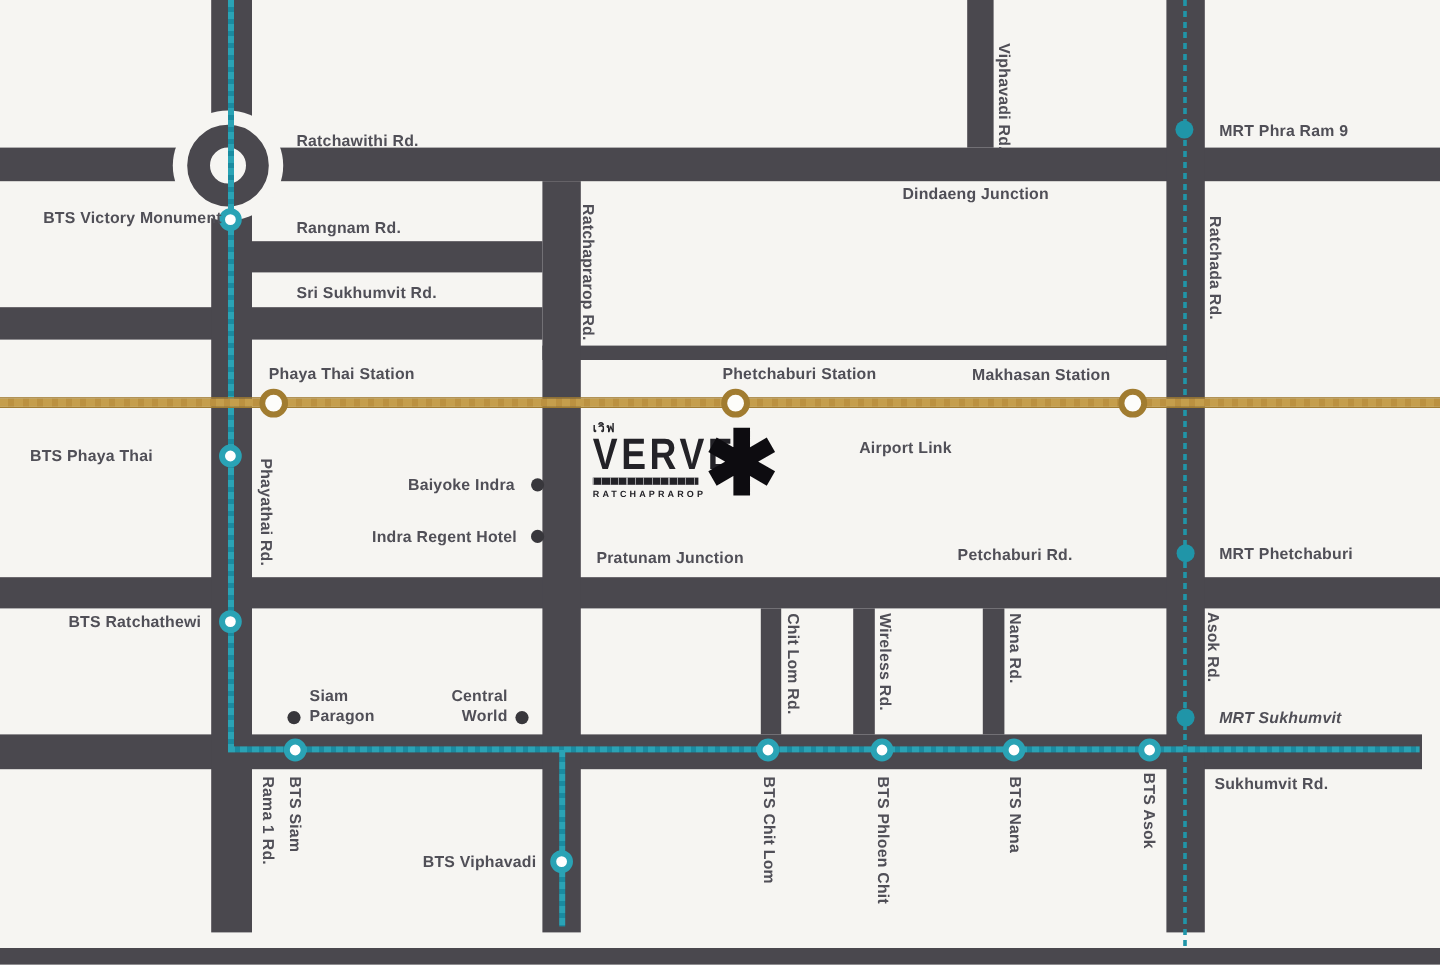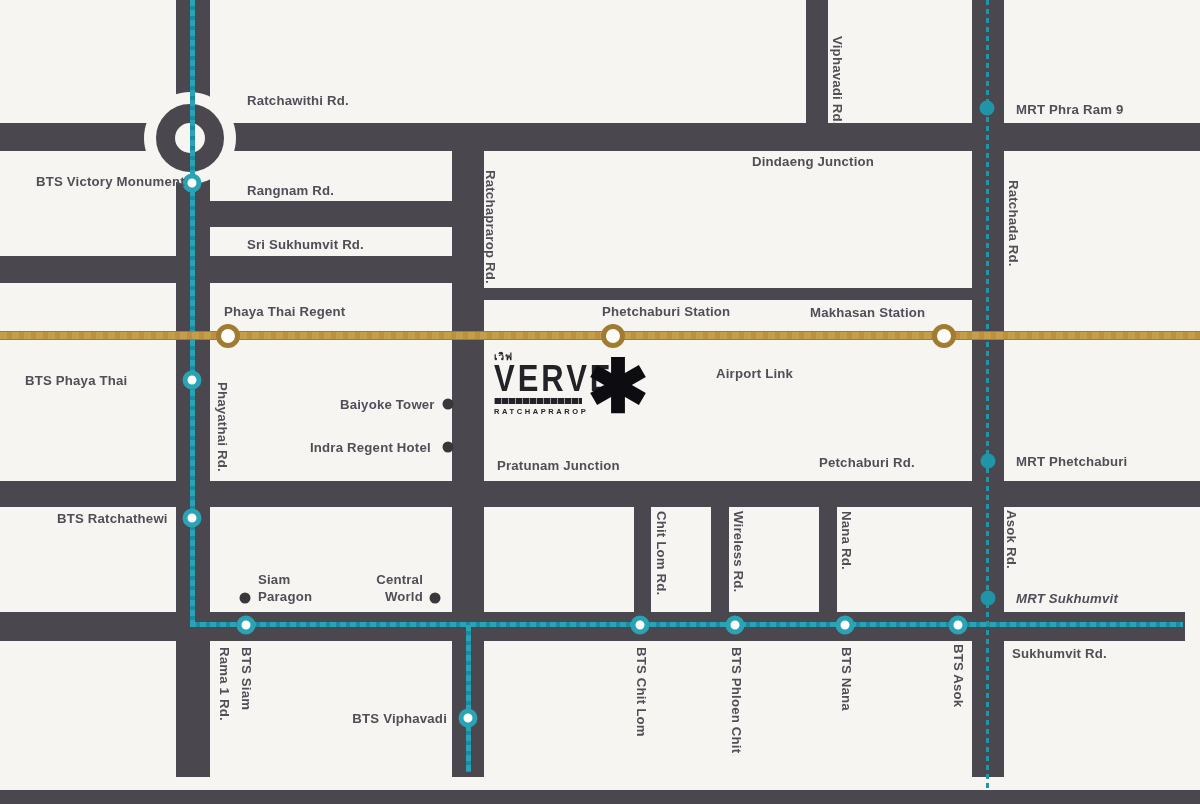--- a/index.html
+++ b/index.html
@@ -95,34 +95,34 @@
   <div class="st st-mrt" style="left:987px;top:108px;"></div>
   <div class="st st-mrt" style="left:988px;top:461px;"></div>
   <div class="st st-mrt" style="left:988px;top:598px;"></div>
 
   <div class="dot-poi" style="left:448px;top:404px;"></div>
   <div class="dot-poi" style="left:448px;top:447px;"></div>
   <div class="dot-poi" style="left:245px;top:598px;"></div>
   <div class="dot-poi" style="left:435px;top:598px;"></div>
 
   <div class="lbl" style="left:18px;top:181px;margin-left:18px;">BTS Victory Monument</div>
-  <div class="lbl" style="left:247px;top:100px;">Ratchawithi Rd.</div>
+  <div class="lbl" style="left:247px;top:117px;">Ratchawithi Rd.</div>
   <div class="lbl" style="left:247px;top:190px;">Rangnam Rd.</div>
   <div class="lbl" style="left:247px;top:244px;">Sri Sukhumvit Rd.</div>
   <div class="lbl" style="left:752px;top:161px;">Dindaeng Junction</div>
   <div class="lbl" style="left:1016px;top:109px;text-align:right;">MRT Phra Ram 9</div>
-  <div class="lbl" style="left:224px;top:311px;">Phaya Thai Regent</div>
+  <div class="lbl" style="left:224px;top:311px;">Phaya Thai Station</div>
   <div class="lbl" style="left:602px;top:311px;">Phetchaburi Station</div>
   <div class="lbl" style="left:810px;top:312px;">Makhasan Station</div>
   <div class="lbl" style="left:716px;top:373px;">Airport Link</div>
   <div class="lbl" style="left:25px;top:380px;">BTS Phaya Thai</div>
-  <div class="lbl" style="left:340px;top:404px;">Baiyoke Tower</div>
+  <div class="lbl" style="left:340px;top:404px;">Baiyoke Indra</div>
   <div class="lbl" style="left:310px;top:447px;">Indra Regent Hotel</div>
   <div class="lbl" style="left:497px;top:465px;">Pratunam Junction</div>
-  <div class="lbl" style="left:819px;top:462px;text-align:center;">Petchaburi Rd.</div>
+  <div class="lbl" style="left:798px;top:462px;text-align:center;">Petchaburi Rd.</div>
   <div class="lbl" style="left:1016px;top:461px;">MRT Phetchaburi</div>
   <div class="lbl" style="left:57px;top:518px;">BTS Ratchathewi</div>
   <div class="lbl" style="left:1016px;top:598px;font-style:italic;">MRT Sukhumvit</div>
   <div class="lbl" style="left:1012px;top:653px;">Sukhumvit Rd.</div>
   <div class="lbl r" style="left:337px;top:718px;width:110px;">BTS Viphavadi</div>
 
   <div class="lbl2" style="left:258px;top:571px;">
     <div>Siam</div>
     <div>Paragon</div>
   </div>

